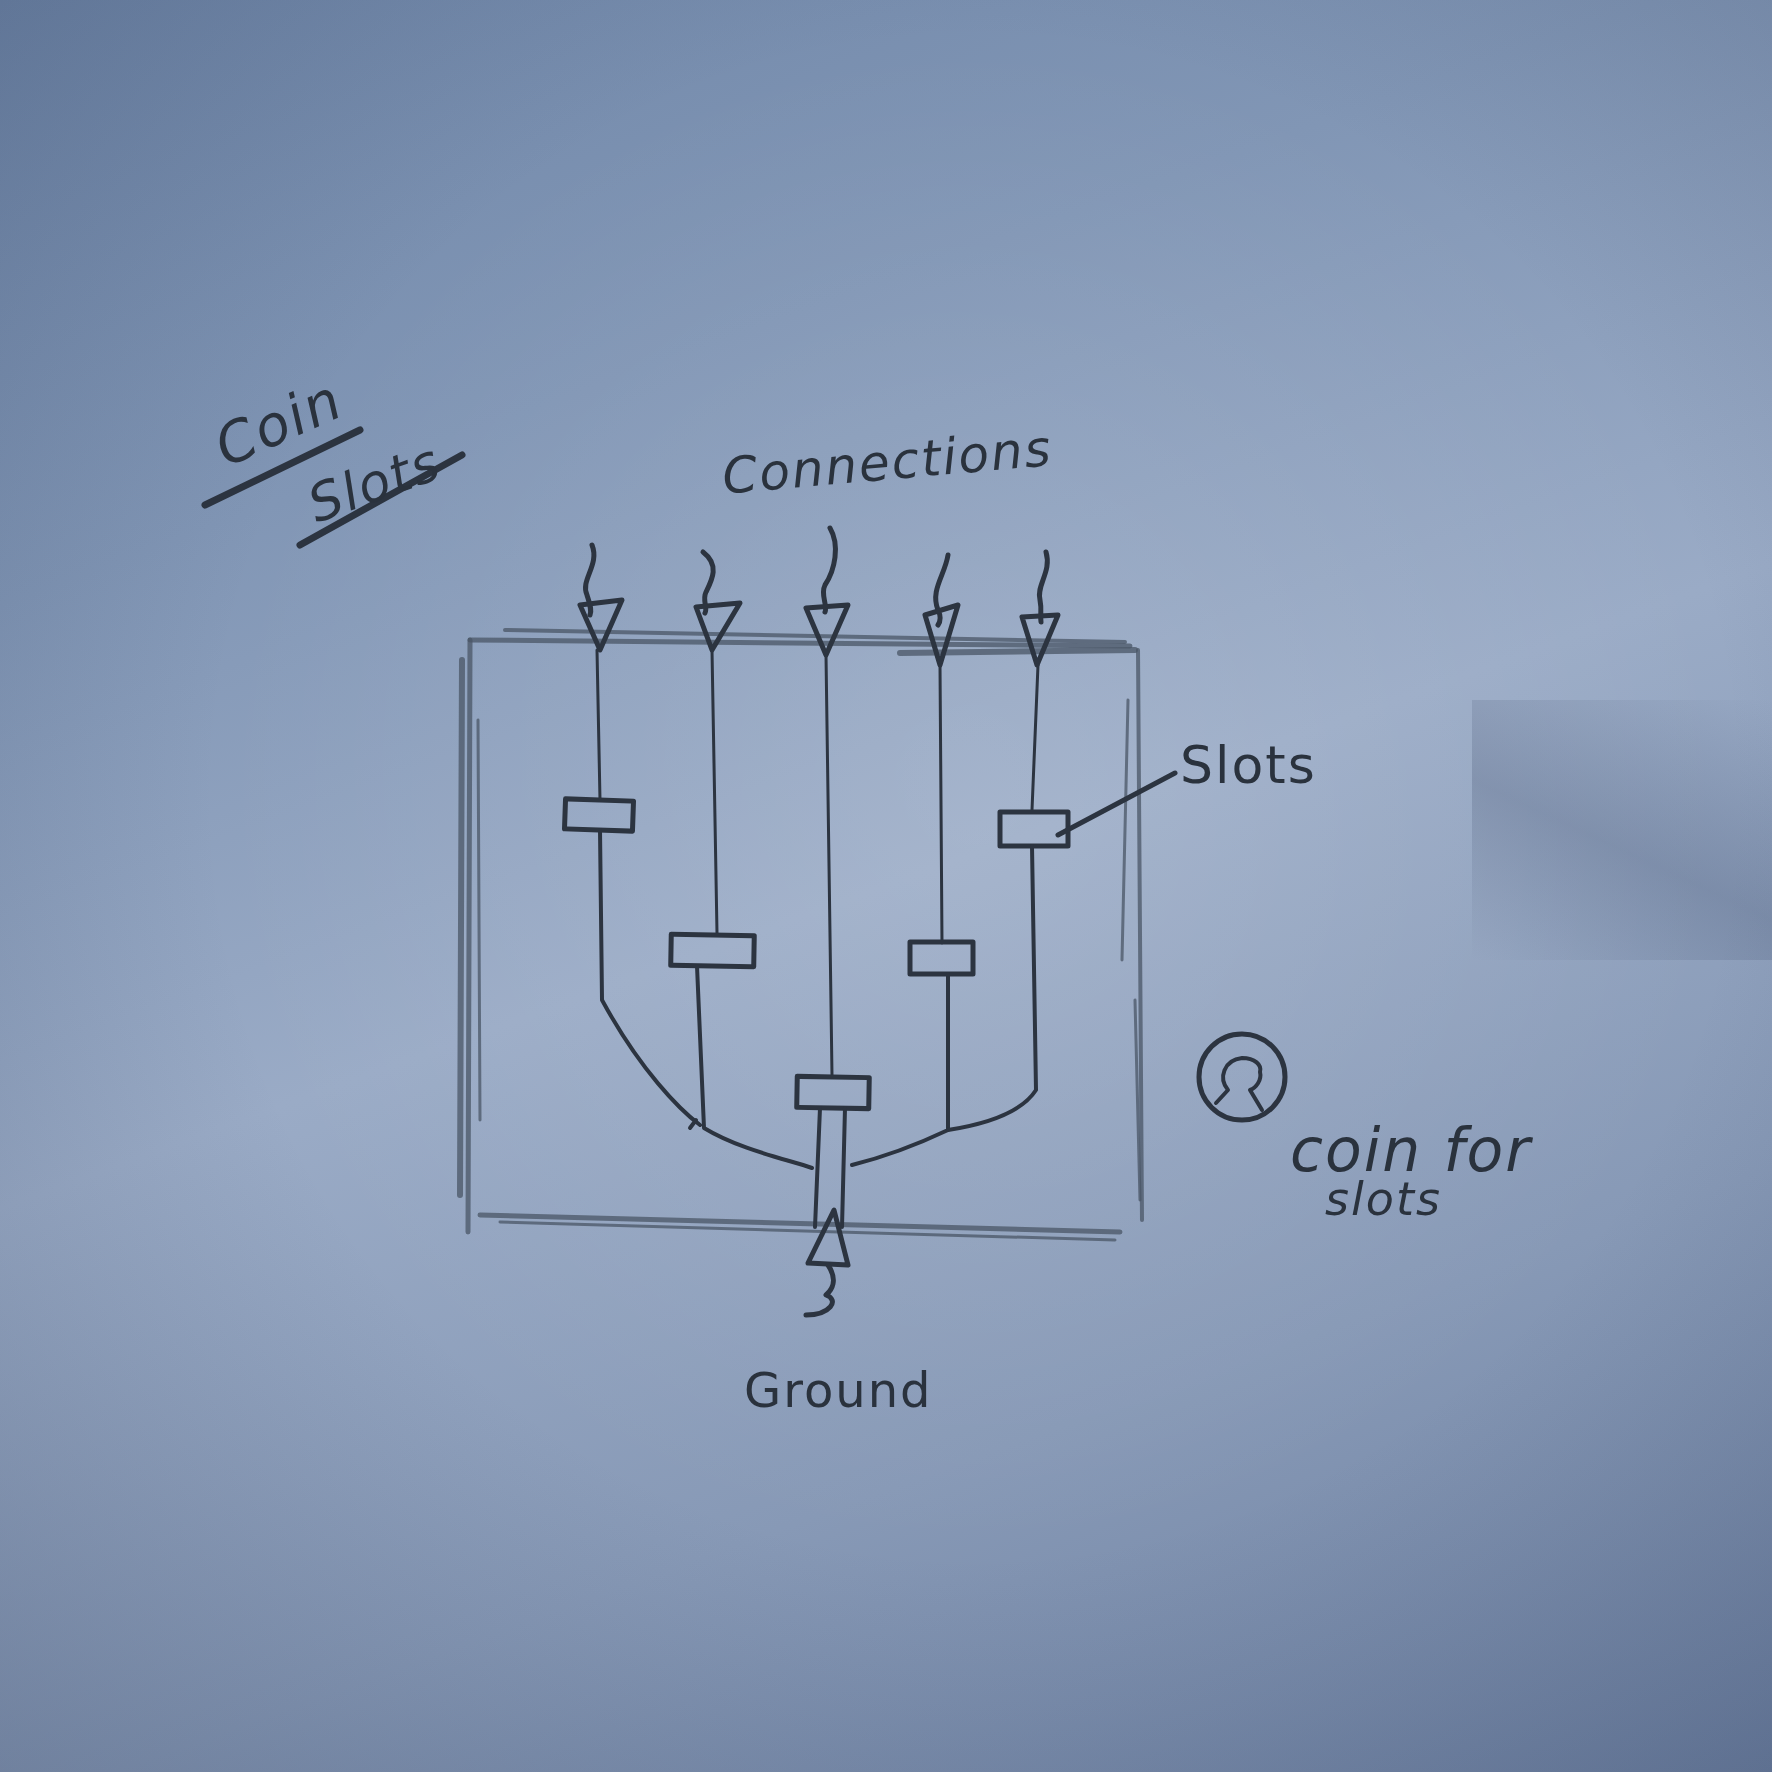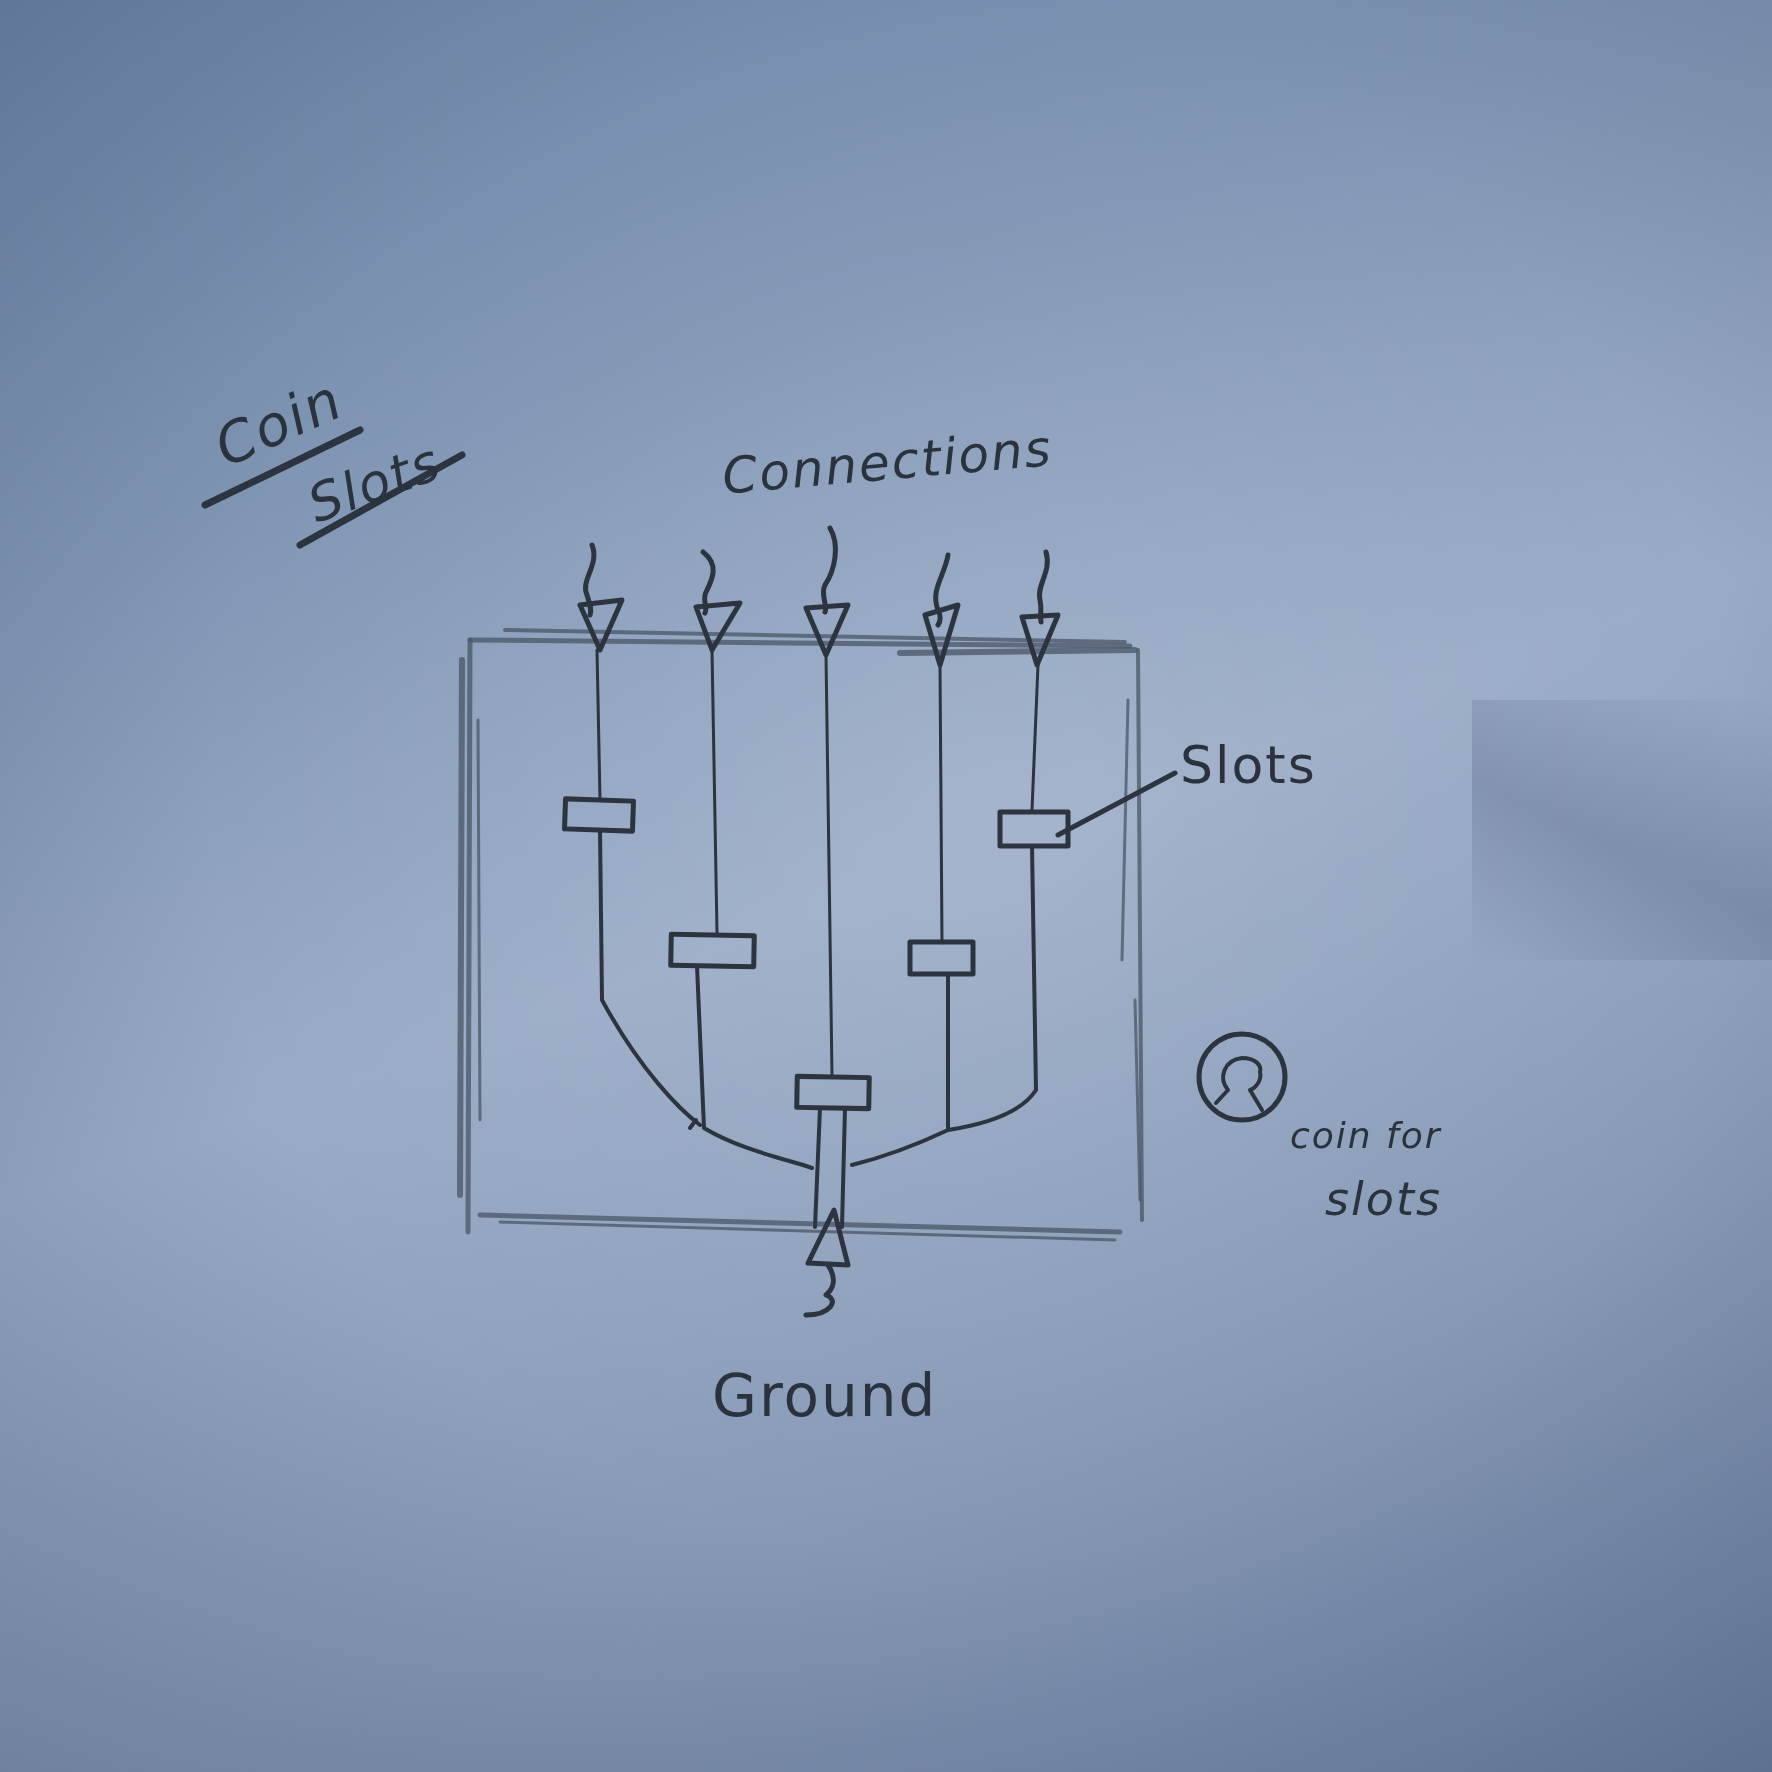--- a/index.html
+++ b/index.html
@@ -114,16 +114,16 @@
   </g>
 </svg>
 
 <div class="label" style="left:205px; top:420px; font-size:56px; transform:rotate(-24deg); transform-origin:left top;">Coin</div>
 <div class="label" style="left:300px; top:478px; font-size:52px; transform:rotate(-20deg); transform-origin:left top;">Slots</div>
 
 <div class="label" style="left:720px; top:448px; font-size:50px; transform:rotate(-5deg); transform-origin:left top;">Connections</div>
 
 <div class="label" style="left:1180px; top:735px; font-size:52px; font-style:normal;">Slots</div>
 
-<div class="label" style="left:1290px; top:1115px; font-size:36px;">coin for</div>
+<div class="label" style="left:1290px; top:1115px; font-size:60px;">coin for</div>
 <div class="label" style="left:1325px; top:1172px; font-size:46px;">slots</div>
 
-<div class="label" style="left:712px; top:1362px; font-size:58px; font-style:normal;">Ground</div>
+<div class="label" style="left:744px; top:1362px; font-size:48px; font-style:normal;">Ground</div>
 
 </body></html>

